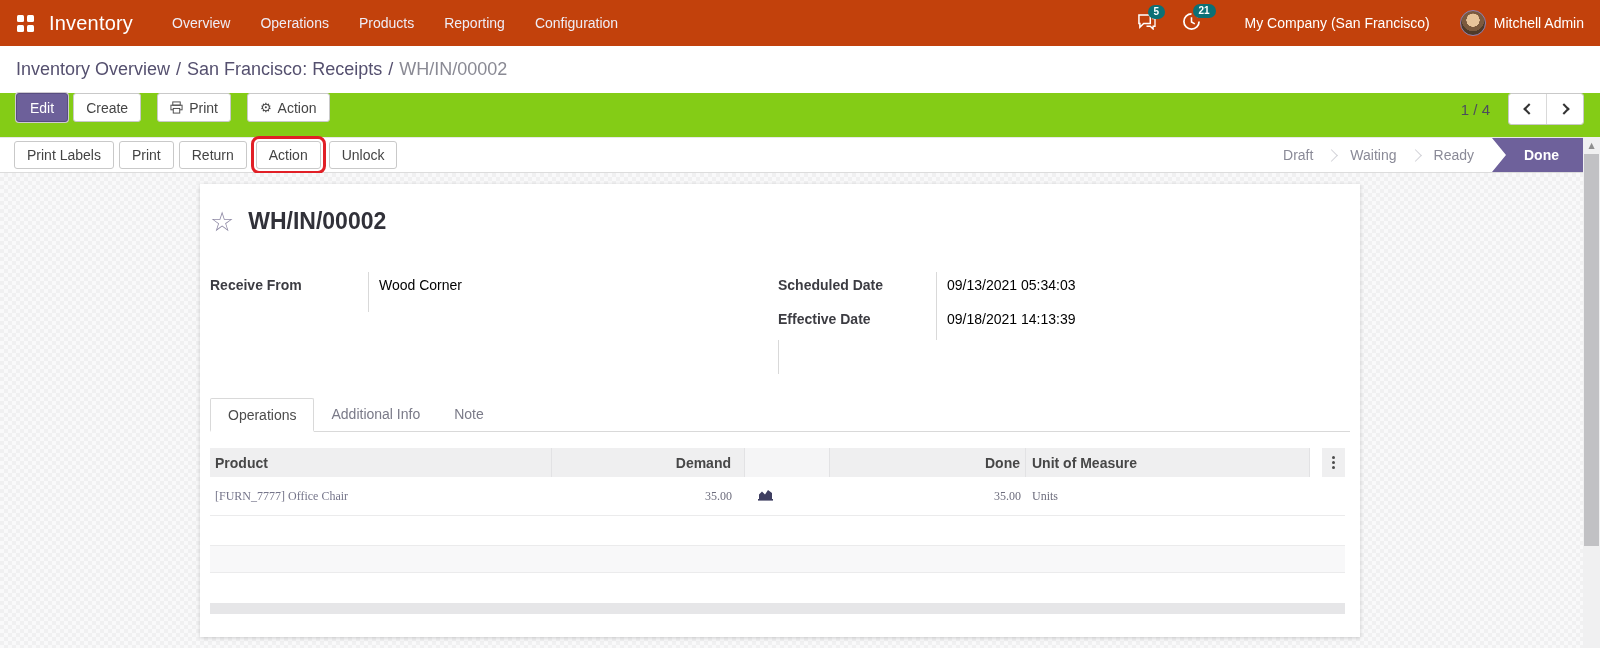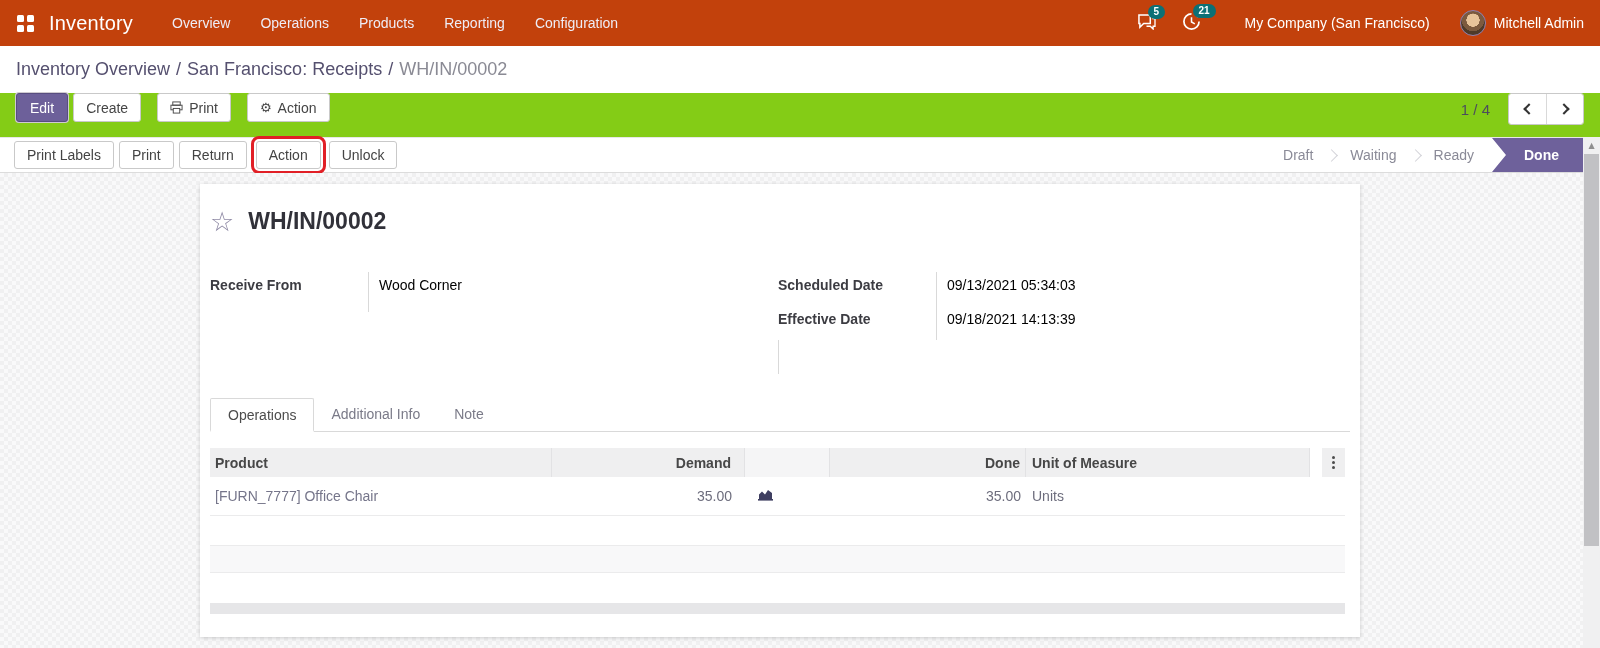--- a/index.html
+++ b/index.html
@@ -106,21 +106,21 @@
   .th-iconcol { width:85px;  background:#f5f5f6; }
   .th-done    { width:196px; justify-content:flex-end; padding-right:5px; }
   .th-uom     { width:284px; padding-left:6px; }
   .th-gap     { width:12px; background:transparent; border:none; }
   .th-dots    { width:23px; background:#efeff0; justify-content:center; border:none; }
   .dots-icon { display:flex; flex-direction:column; gap:2px; cursor:pointer; }
   .dots-icon i { width:3px; height:3px; border-radius:50%; background:#4c4c4c; }
 
   .tr { display:flex; align-items:center; border-bottom:1px solid #ebebec; }
   .tr-data { height:39px; cursor:pointer; }
-  .td { font-size:14px; }
+  .td { font-size:12px;font-family:Liberation Serif, serif; }
   .td-product { width:342px; padding-left:5px; color:#75758a; }
   .td-demand  { width:193px; text-align:right; padding-right:13px; color:#6d6d7d; }
   .td-iconcol { width:85px; display:flex; align-items:center; padding-left:13px; }
   .td-done    { width:196px; text-align:right; padding-right:5px; color:#6d6d7d; }
   .td-uom     { width:284px; padding-left:6px; color:#6d6d7d; }
   .tr-empty  { height:30px; }
   .tr-stripe { height:27px; background:#f8f8f9; }
   .footer-band { position:absolute; left:10px; top:419px; width:1135px; height:11px; background:#e6e6e8; }
 
   

